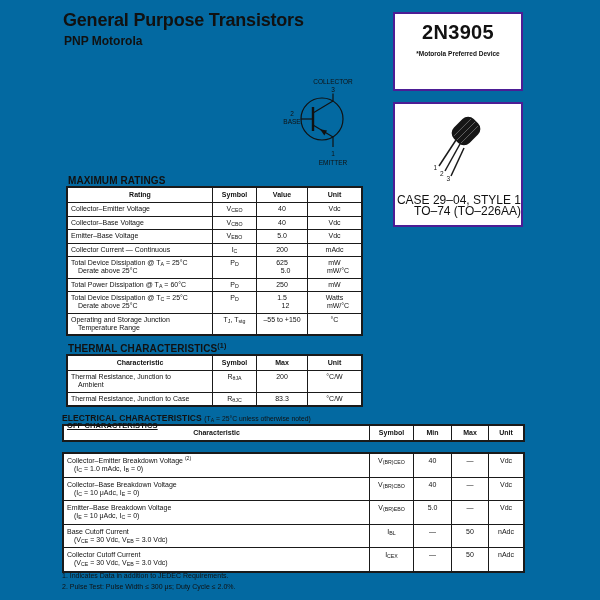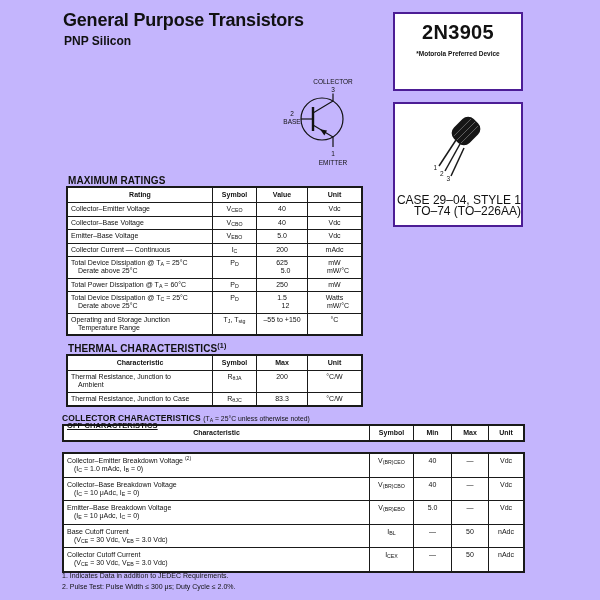--- a/index.html
+++ b/index.html
@@ -1,18 +1,18 @@
 <!DOCTYPE html>
 <html><head>
 <meta charset="utf-8">
 <style>
   * { margin:0; padding:0; box-sizing:border-box; }
   html,body { background:#ffffff; }
   .page {
-    position:relative; width:600px; height:600px; background:#c4b5fd;
+    position:relative; width:600px; height:600px; background:#0369a1;
     font-family:"Liberation Sans","DejaVu Sans",sans-serif; color:#111;
     overflow:hidden;
   }
   sub { font-size:0.75em; vertical-align:-0.18em; line-height:0; }
   sup { font-size:0.72em; vertical-align:0.55em; line-height:0; }
 
   .doc-title { position:absolute; left:63px; top:10px; font-size:18px; font-weight:700; letter-spacing:-0.2px; }
   .doc-subtitle { position:absolute; left:64px; top:34px; font-size:12px; font-weight:700; }
 
   .box { position:absolute; border:2px solid #4c1d95; background:#fff; }
@@ -57,21 +57,21 @@
   .cond { padding-left:7px; }
 
   .footnotes { position:absolute; left:62px; top:571px; font-size:7px; line-height:10.5px; }
 </style>
 </head>
 <body>
 
 <div class="page">
 
   <div class="doc-title">General Purpose Transistors</div>
-  <div class="doc-subtitle">PNP Silicon</div>
+  <div class="doc-subtitle">PNP Motorola</div>
 
   <div class="box part-box">
     <div class="part-numbers">
       <div>2N3905</div>
     </div>
     <div class="part-note">*Motorola Preferred Device</div>
   </div>
 
   <svg class="symbol-svg" width="100" height="94" viewBox="0 0 100 94">
     <text x="63" y="7" font-size="6.5" text-anchor="middle">COLLECTOR</text>
@@ -261,21 +261,21 @@
         <div class="ta-c">
           <div class="line">83.3</div>
         </div>
         <div class="ta-c">
           <div class="line">°C/W</div>
         </div>
       </div>
     </div>
 
   <div class="section-heading" id="elec-heading">
-    <span>COLLECTOR CHARACTERISTICS</span>
+    <span>ELECTRICAL CHARACTERISTICS</span>
     <span class="note">(T<sub>A</sub> = 25°C unless otherwise noted)</span>
   </div>
   <div class="dtable" id="elec-header">
     <div class="ghead cols-e hrow">
       <div>Characteristic</div>
       <div>Symbol</div>
       <div>Min</div>
       <div>Max</div>
       <div>Unit</div>
     </div>

